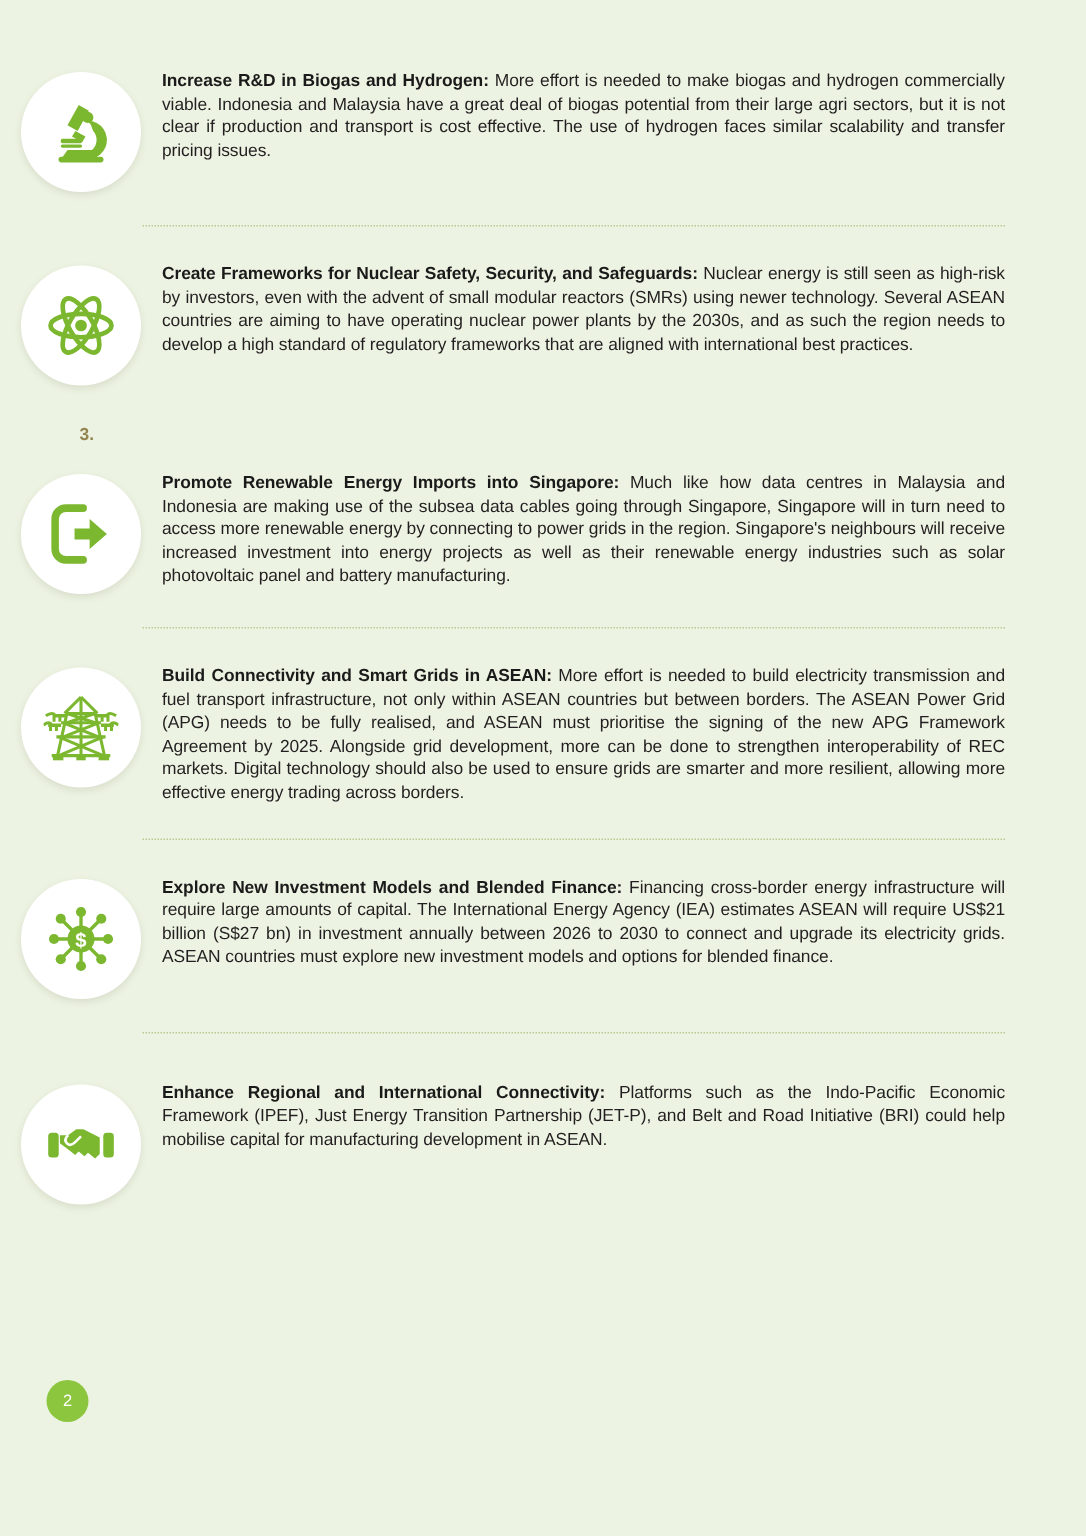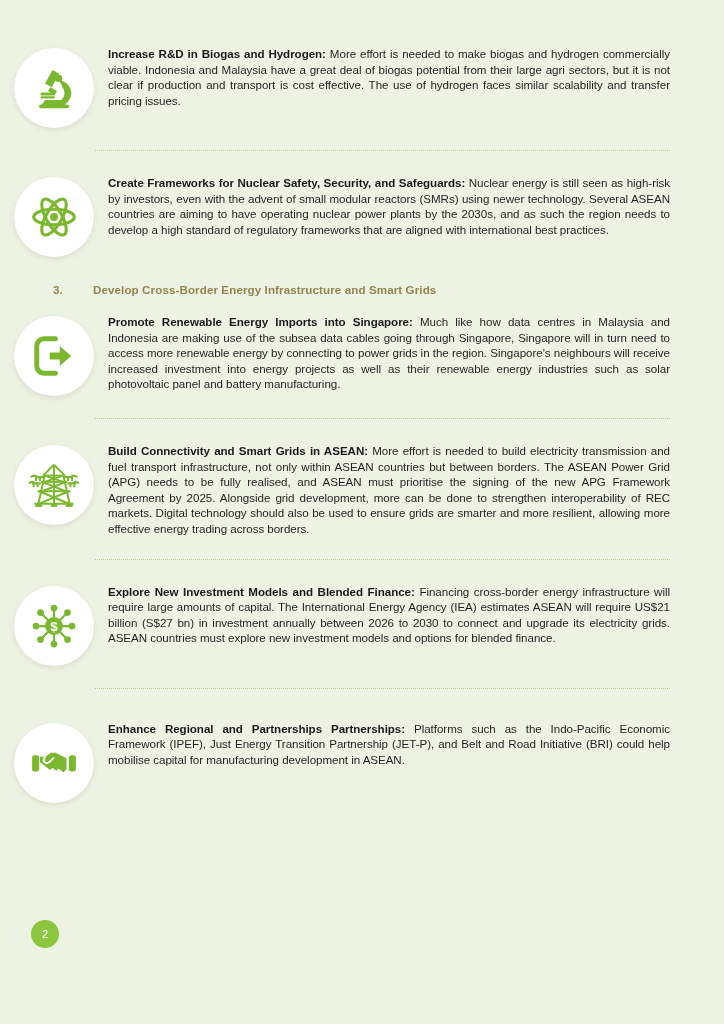--- a/index.html
+++ b/index.html
@@ -157,21 +157,20 @@
     </div>
     <div class="text-col">
       <p class="para"><b>Create Frameworks for Nuclear Safety, Security, and Safeguards:</b><span> Nuclear energy is still seen as high-risk by investors, even with the advent of small modular reactors (SMRs) using newer technology. Several ASEAN countries are aiming to have operating nuclear power plants by the 2030s, and as such the region needs to develop a high standard of regulatory frameworks that are aligned with international best practices.</span></p>
     </div>
   </div>
 
   <div class="spacer-26"></div>
 
   <div class="section-head">
     <span class="section-num">3.</span>
-    <span class="section-title">Develop Cross-Border Energy Infrastructure and Smart Grids</span>
   </div>
 
   <div class="spacer-16"></div>
 
   <div class="entry">
     <div class="icon-col">
       <div class="icon-circle">
         <svg width="46" height="46" viewBox="0 0 64 64">
           <path d="M34 8 H18 a10 10 0 0 0 -10 10 v28 a10 10 0 0 0 10 10 h16" fill="none" stroke="#7cb82f" stroke-width="7" stroke-linecap="round"></path>
           <path d="M56 32 L40 18 v9 H26 v10 h14 v9 z" fill="#7cb82f"></path>
@@ -254,21 +253,21 @@
       <div class="icon-circle">
         <svg width="50" height="50" viewBox="0 0 64 64" fill="#7cb82f">
           <rect x="4" y="22" width="9" height="21" rx="3"></rect>
           <rect x="51" y="22" width="9" height="21" rx="3"></rect>
           <path d="M14 24 h7 l7 -5 h6 l14 7 v14 l-4 4 -6 -5 -3 3 -5 -4 -3 3 -5 -4 -8 -6 z"></path>
           <path d="M21 24 q-4 4 -1 7 q3 3 7 -1 l5 -5" fill="none" stroke="#ffffff" stroke-width="2.2"></path>
         </svg>
       </div>
     </div>
     <div class="text-col">
-      <p class="para"><b>Enhance Regional and Partnerships Partnerships:</b><span> Platforms such as the Indo-Pacific Economic Framework (IPEF), Just Energy Transition Partnership (JET-P), and Belt and Road Initiative (BRI) could help mobilise capital for manufacturing development in ASEAN.</span></p>
+      <p class="para"><b>Enhance Regional and International Connectivity:</b><span> Platforms such as the Indo-Pacific Economic Framework (IPEF), Just Energy Transition Partnership (JET-P), and Belt and Road Initiative (BRI) could help mobilise capital for manufacturing development in ASEAN.</span></p>
     </div>
   </div>
 
   <div class="page-badge">
     <span>2</span>
   </div>
 
 </div>
 
 </body></html>

